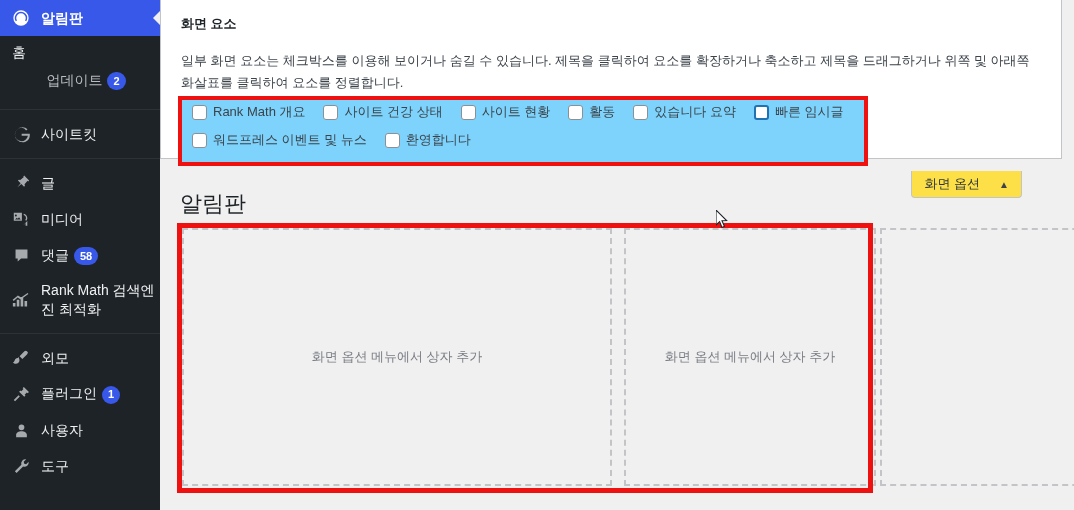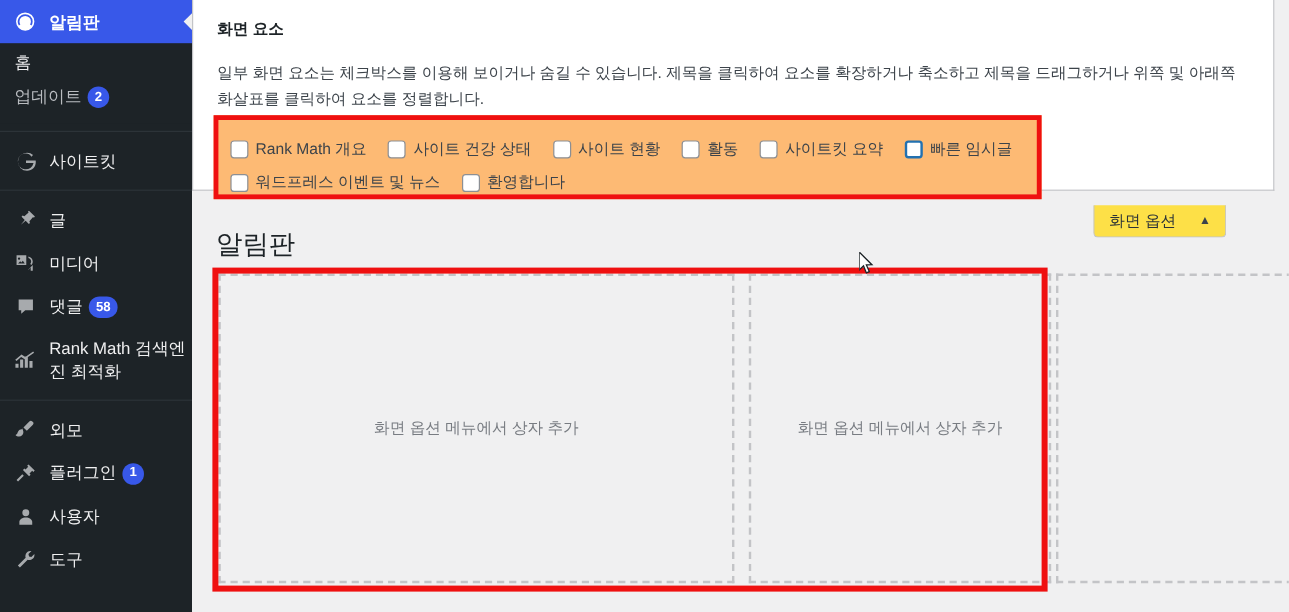--- a/index.html
+++ b/index.html
@@ -62,21 +62,21 @@
   
   .submenu {
     background: #1d2327;
     padding: 3px 0 8px 0;
   }
   .submenu-item {
     padding: 5px 0 5px 12px;
     font-size: 14px;
     color: #f0f0f1;
   }
-  .submenu-item.sub-dim { color: #b9bcc0; }
+  .submenu-item.sub-dim { color: #b9bcc0; text-align: center; }
   .sep-line { height: 1px; background: #2c3338; margin: 6px 0; }
 
   
   #content {
     position: absolute; left: 160px; top: 0;
     width: 914px; height: 510px;
     background: #f0f0f1;
   }
 
   
@@ -99,22 +99,22 @@
     margin-top: 17px;
     width: 860px;
   }
 
   
   #checkbox-group {
     position: absolute;
     left: 18px; top: 96px;
     width: 690px; height: 70px;
     border: 4px solid #ef1010;
-    background: #fdba74;
-    padding: 12px 10px 0 10px;
+    background: #7dd3fc;
+    padding: 0 10px 0 10px;
   }
   .cb-row { display: flex; align-items: center; flex-wrap: nowrap; }
   .cb-row.r1 { margin-top: 3px; }
   .cb-row.r2 { margin-top: 10px; }
   .cb-item {
     display: flex; align-items: center;
     margin-right: 18px;
     font-size: 13px; color: #3c434a;
     white-space: nowrap;
   }
@@ -322,21 +322,21 @@
         <label class="cb-item">
           <span class="cb-box"></span>
           <span>사이트 현황</span>
         </label>
         <label class="cb-item">
           <span class="cb-box"></span>
           <span>활동</span>
         </label>
         <label class="cb-item">
           <span class="cb-box"></span>
-          <span>사이트킷 요약</span>
+          <span>있습니다 요약</span>
         </label>
         <label class="cb-item">
           <span class="cb-box focused"></span>
           <span>빠른 임시글</span>
         </label>
       </div>
       <div class="cb-row r2">
         <label class="cb-item">
           <span class="cb-box"></span>
           <span>워드프레스 이벤트 및 뉴스</span>

